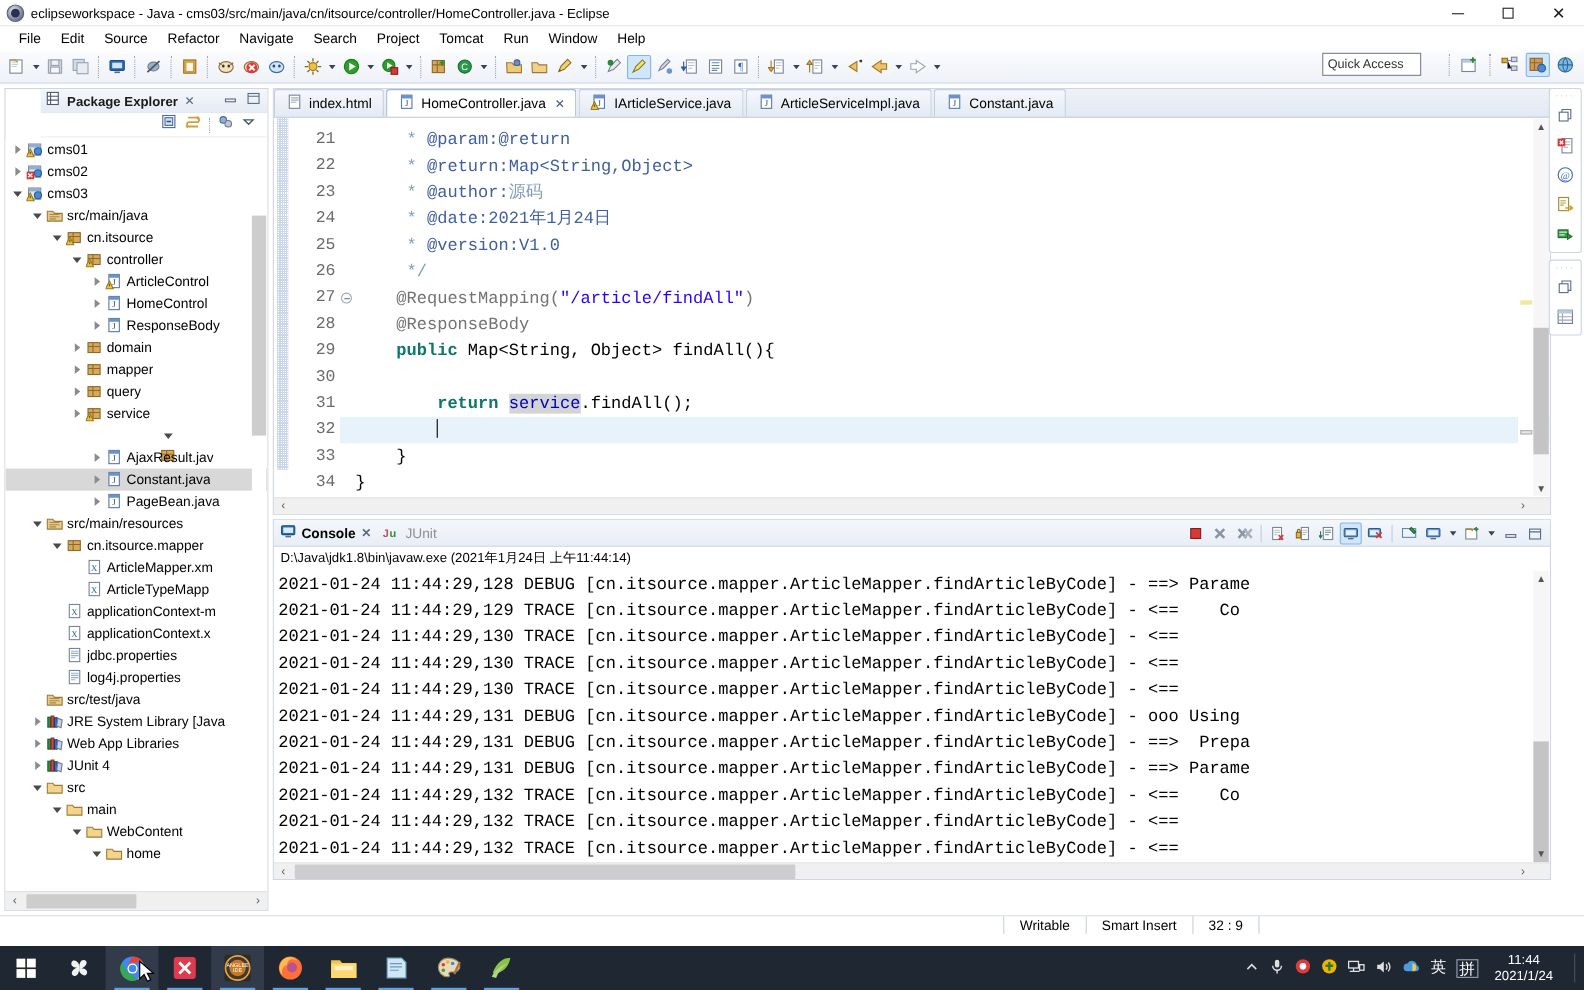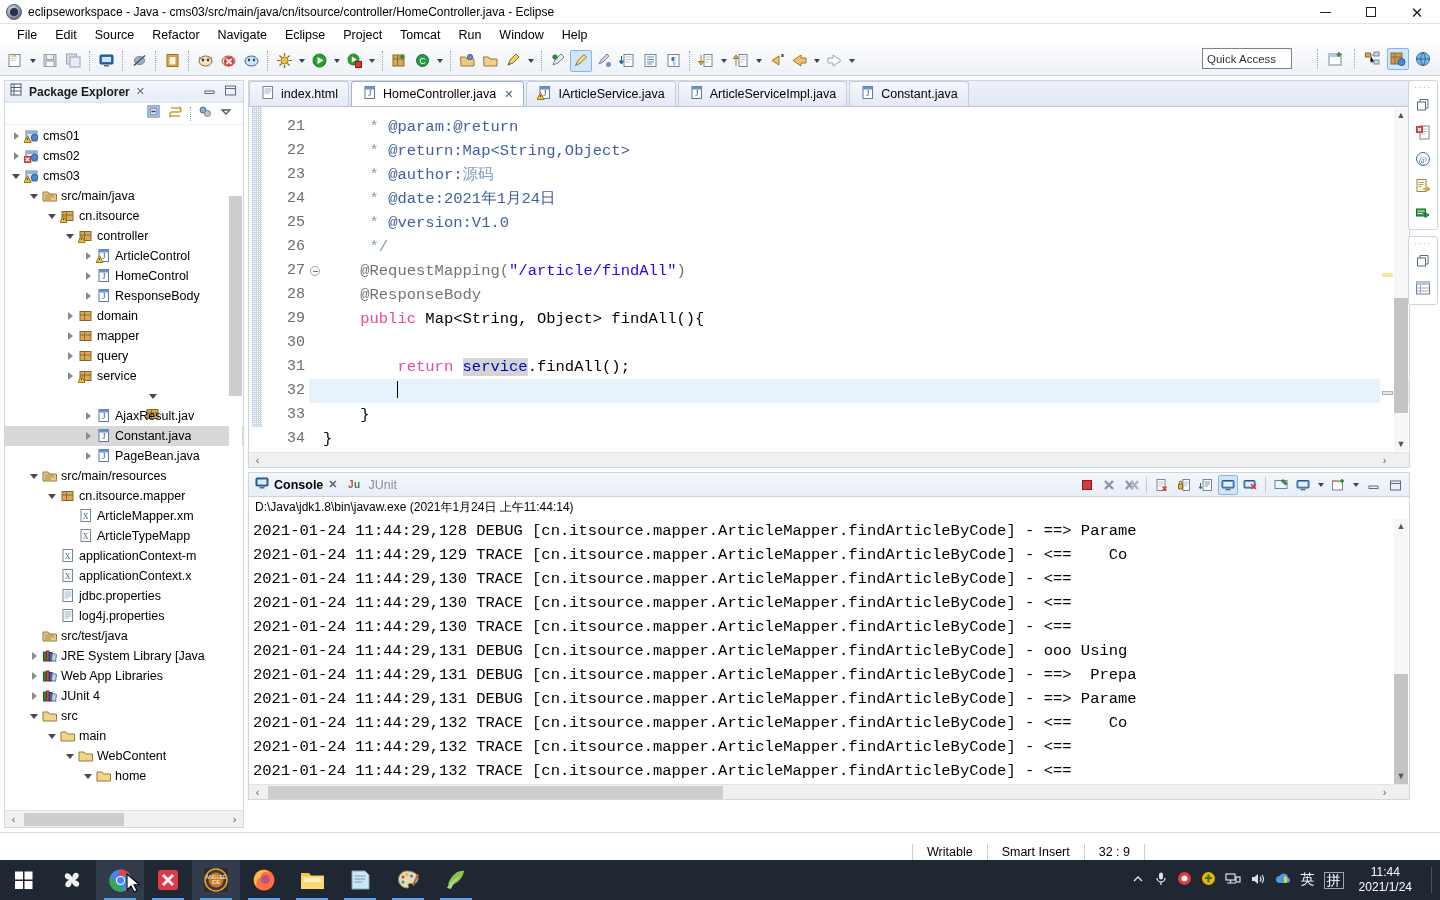--- a/index.html
+++ b/index.html
@@ -68,21 +68,21 @@
     border: 1px solid #7a8090; background: #fff; font-size: 11.5px; color: #333;
     display: flex; align-items: center; padding-left: 4px;
   }
   .perspective-bar {
     position: absolute; right: 6px; top: 47px; height: 24px; display: flex; align-items: center; gap: 3px;
   }
 
   
   .pkg-panel {
     position: absolute; left: 4px; top: 80px; width: 240px; height: 748px;
-    background: #ffffff; border: 1px solid #cfd6e2;
+    background: #ffffff; border: 1px solid #cfd6e2; padding-left: 32px;
   }
   .pkg-header {
     height: 22px; background: linear-gradient(#f4f7fb, #e6ecf5);
     display: flex; align-items: center; padding-left: 4px; border-bottom: 1px solid #dde4ee;
   }
   .pkg-header .ttl { font-size: 12px; font-weight: bold; color: #1a1a1a; margin-left: 5px; }
   .pkg-header .xclose { margin-left: 6px; font-size: 11px; color: #5a6b86; }
   .pkg-header .hdr-btns { margin-left: auto; display: flex; gap: 8px; padding-right: 6px; align-items:center; }
   .pkg-toolbar {
     height: 22px; display: flex; align-items: center; justify-content: flex-end;
@@ -147,21 +147,21 @@
     border: 1px solid #9aa6b5; border-radius: 50%; background: #fff;
   }
   .gline .fold::after { content:""; position:absolute; left:2px; top:4px; width:5px; height:1px; background:#6b7585; }
   .codecol { flex: 1; position: relative; padding-top: 8px; overflow: hidden;
     font-family: "Liberation Mono", monospace; font-size: 15.5px; }
   .cline { height: 24px; line-height: 24px; white-space: pre; padding-left: 14px; }
   .cline.cur { background: #e8f2fb; }
   .tok-cmt { color: #3f5f9e; }
   .tok-cmt-dim { color: #7f9bbf; }
   .tok-ann { color: #737373; }
-  .tok-kw { color: #ec4899; font-weight: normal; }
+  .tok-kw { color: #0f766e; font-weight: bold; }
   .tok-str { color: #2a00ff; }
   .tok-plain { color: #000; }
   .tok-field { color: #0000c0; background: #d4d4d4; }
   .caret { display:inline-block; width:1px; height:17px; background:#000; vertical-align:-3px; }
   .editor-vscroll { position: absolute; right: 1px; top: 27px; width: 14px; bottom: 16px; background: #f6f6f6; }
   .ev-btn { width: 14px; height: 14px; display:flex; align-items:center; justify-content:center; font-size:9px; color:#555; }
   .ev-thumb { position:absolute; left:0; width: 14px; background: #c4c4c4; }
   .overview-ruler { position:absolute; right: 15px; top: 27px; width: 14px; bottom: 16px; background: #fff; }
   .ovr-mark { position:absolute; right: 1px; width: 11px; height: 4px; }
   .editor-hscroll { position: absolute; bottom: 0; left: 0; right: 0; height: 15px; background: #f0f0f0;
@@ -192,21 +192,21 @@
   
   .fastview { position: absolute; right: 2px; top: 80px; width: 30px; height: 260px; }
   .fv-group { background: #fff; border: 1px solid #ccd5e3; border-radius: 3px; margin-bottom: 6px; padding: 2px 0; }
   .fv-grip { height: 8px; display:flex; align-items:center; justify-content:center; letter-spacing:2px;
     font-size: 7px; color:#9aa4b4; }
   .fv-item { width: 26px; height: 26px; margin: 1px auto; display:flex; align-items:center; justify-content:center; }
 
   
   .statusbar {
     position: absolute; left: 0; bottom: 40px; width: 1440px; height: 28px;
-    background: #ffffff; border-top: 1px solid #d9dfe8; display: flex; align-items: flex-end;
+    background: #ffffff; border-top: 1px solid #d9dfe8; display: flex; align-items: flex-start;
     font-size: 12.5px; color: #000;
   }
   .sb-cell { padding: 0 14px; border-left: 1px solid #c9d0da; height: 16px; display: flex; align-items: center; }
 
   
   .taskbar {
     position: absolute; left: 0; bottom: 0; width: 1440px; height: 40px;
     background: #1f2733; display: flex; align-items: center;
   }
   .tb-start { width: 48px; height: 40px; display:flex; align-items:center; justify-content:center; }
@@ -237,21 +237,21 @@
         </div>
     </div>
   </div>
 
   <div class="menubar">
     <div class="menu-item">File</div>
     <div class="menu-item">Edit</div>
     <div class="menu-item">Source</div>
     <div class="menu-item">Refactor</div>
     <div class="menu-item">Navigate</div>
-    <div class="menu-item">Eclipse</div>
+    <div class="menu-item">Search</div>
     <div class="menu-item">Project</div>
     <div class="menu-item">Tomcat</div>
     <div class="menu-item">Run</div>
     <div class="menu-item">Window</div>
     <div class="menu-item">Help</div>
   </div>
 
   <div class="toolbar">
 
     <div class="tb-icon">

